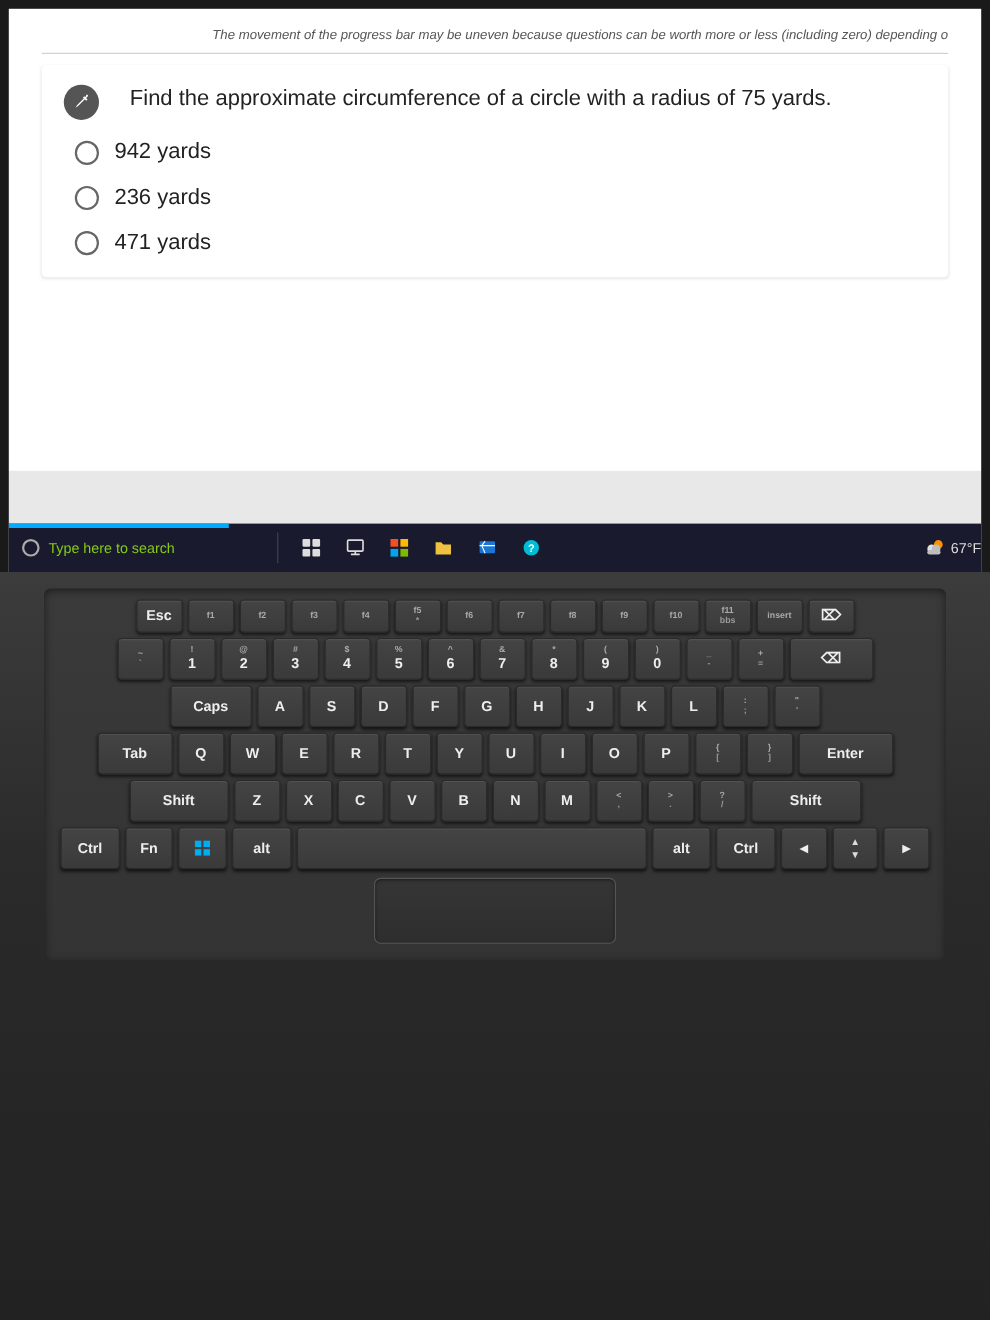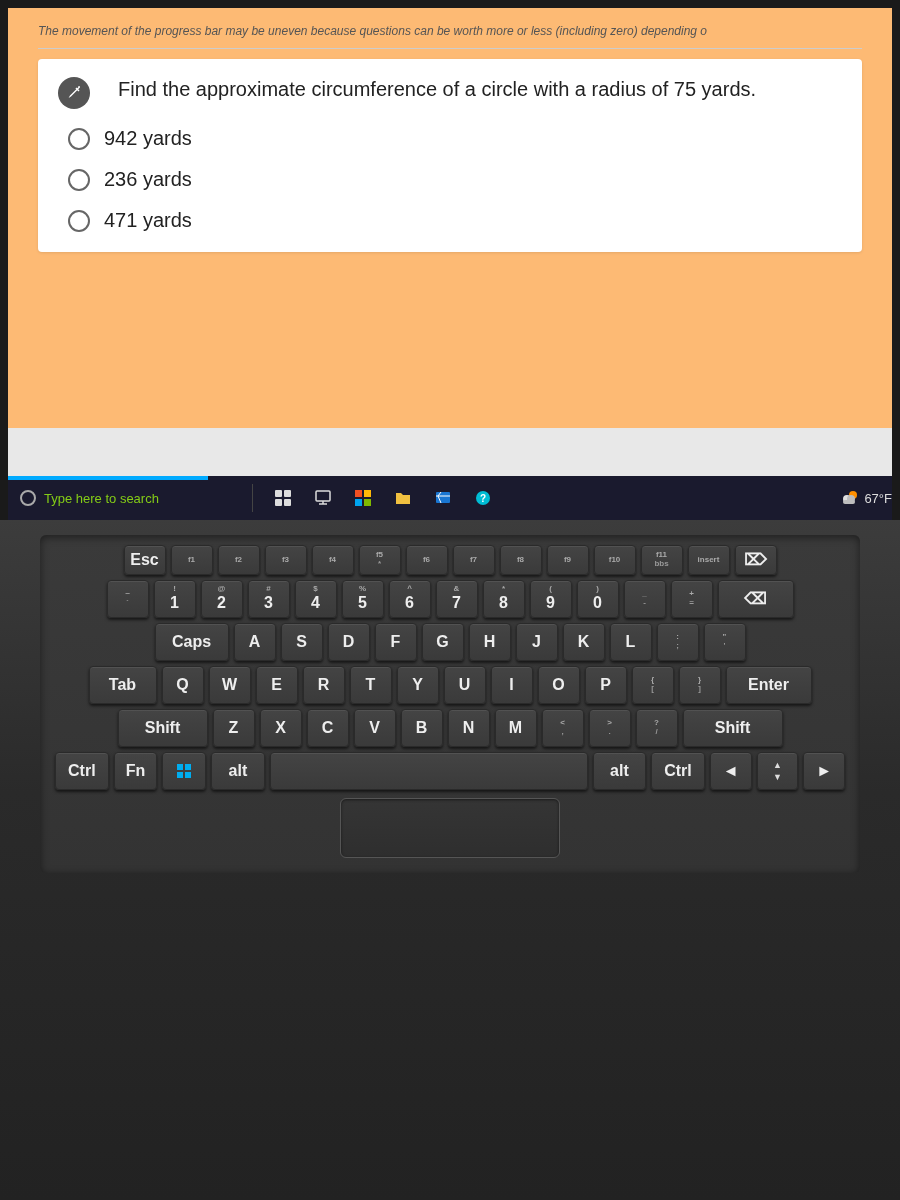--- a/index.html
+++ b/index.html
@@ -8,24 +8,25 @@
       width: 900px;
       height: 1200px;
       overflow: hidden;
       background: #2a2a2a;
       font-family: 'Segoe UI', Arial, sans-serif;
       position: relative;
     }
 
     
     .quiz-content {
-      background: #fdba74;
+      background: #ffffff;
       padding: 10px 30px 20px 30px;
       min-height: 420px;
       position: relative;
+      text-align: right;
     }
 
     .progress-note {
       font-size: 12px;
       color: #555;
       font-style: italic;
       padding: 6px 0 10px 0;
       border-bottom: 1px solid #ccc;
       margin-bottom: 10px;
     }
@@ -256,21 +257,21 @@
       font-family: 'Segoe UI', Arial, sans-serif;
     }
 
     .key .top-label {
       font-size: 8px;
       color: #aaa;
       line-height: 1;
     }
 
     .key .main-label {
-      font-size: 16px;
+      font-size: 13px;
       font-weight: bold;
       color: #eee;
     }
 
     .key .sub-label {
       font-size: 8px;
       color: #999;
     }
 
     

